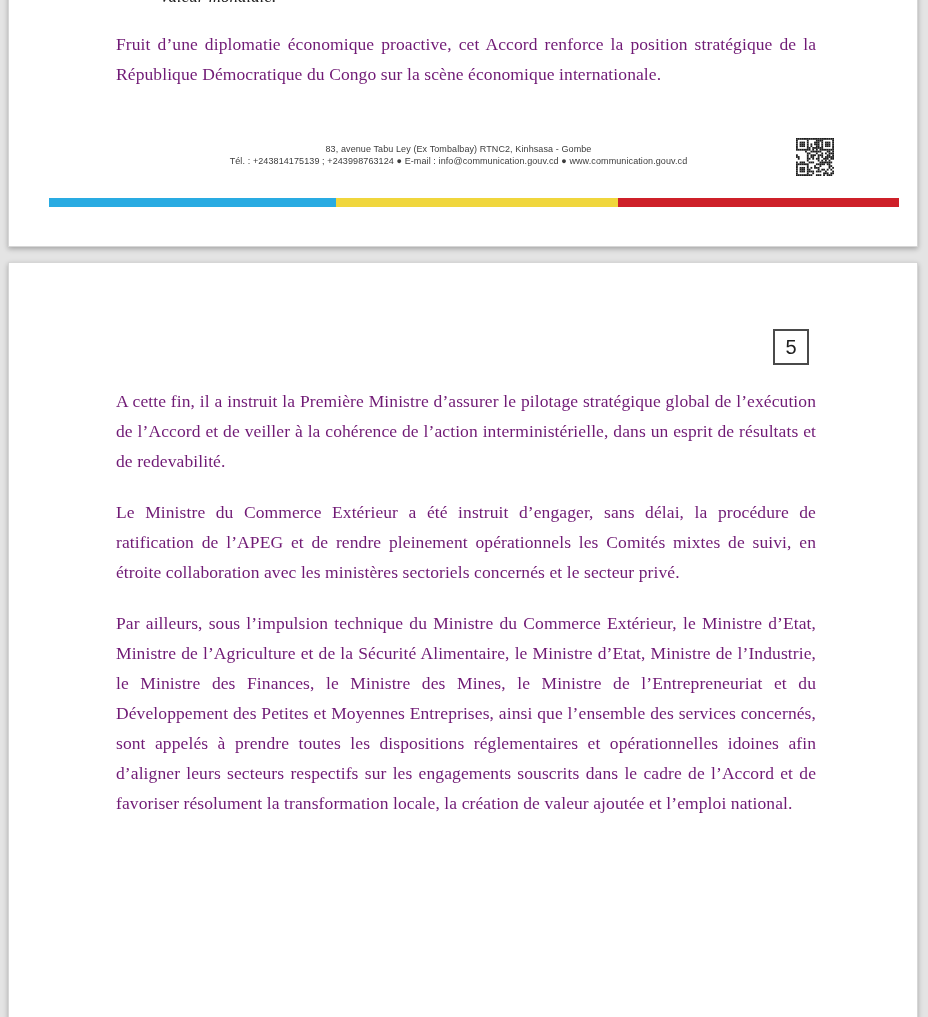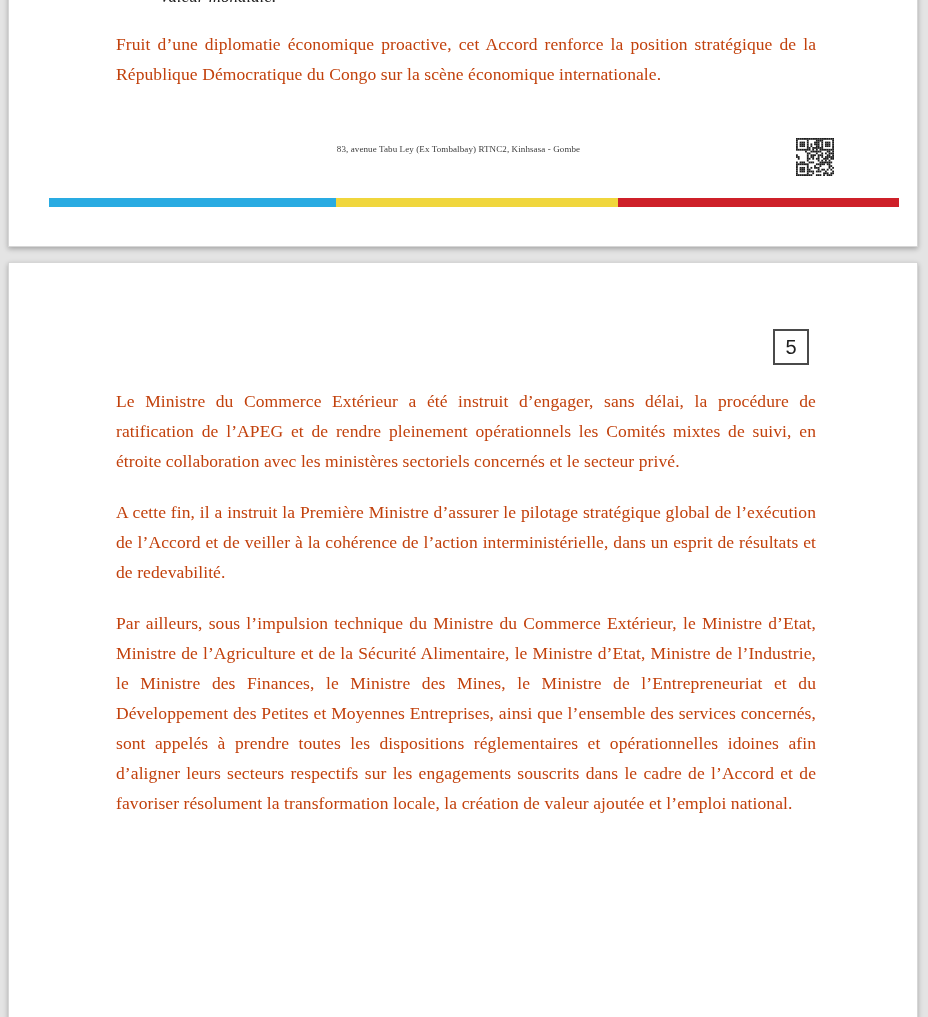--- a/index.html
+++ b/index.html
@@ -16,21 +16,21 @@
     width: 910px;
     background: #ffffff;
     border: 1px solid #d6d6d6;
     box-shadow: 0 2px 5px rgba(0,0,0,0.28);
     box-sizing: border-box;
   }
   .page-top { top: -20px; height: 267px; }
   .page-bottom { top: 262px; height: 820px; }
 
   .body-text {
-    color: #c2410c;
+    color: #701a75;
     font-size: 17.5px;
     line-height: 30px;
     text-align: justify;
     letter-spacing: 0.1px;
   }
 
   .top-fragment {
     position: absolute;
     left: 152px; top: 6px;
     font-style: italic;
@@ -41,21 +41,21 @@
   .p4-paragraph {
     position: absolute;
     left: 107px; top: 48px;
     width: 700px;
   }
 
   .footer-block {
     position: absolute;
     left: 51px; right: 60px; top: 162px;
     text-align: center;
-    font-family: Liberation Serif, serif;
+    font-family: Liberation Sans, sans-serif;
     font-size: 9px;
     line-height: 12px;
     color: #3c3c3c;
     letter-spacing: 0.1px;
   }
 
   .qr {
     position: absolute;
     left: 787px; top: 157px;
     width: 38px; height: 38px;
@@ -95,20 +95,21 @@
 <body>
 
 <div class="page page-top">
 
   <div class="top-fragment">valeur mondiale.</div>
 
   <div class="p4-paragraph body-text">Fruit d’une diplomatie économique proactive, cet Accord renforce la position stratégique de la République Démocratique du Congo sur la scène économique internationale.</div>
 
   <div class="footer-block">
     <div>83, avenue Tabu Ley (Ex Tombalbay) RTNC2, Kinhsasa - Gombe</div>
+    <div>Tél. : +243814175139 ; +243998763124 ● E-mail : info@communication.gouv.cd ● www.communication.gouv.cd</div>
   </div>
 
   <svg class="qr" id="qr-svg" viewBox="0 0 21 21">
       <rect x="0" y="0" width="1" height="1" fill="#1c1c1c"></rect>
       <rect x="1" y="0" width="1" height="1" fill="#1c1c1c"></rect>
       <rect x="2" y="0" width="1" height="1" fill="#1c1c1c"></rect>
       <rect x="3" y="0" width="1" height="1" fill="#1c1c1c"></rect>
       <rect x="4" y="0" width="1" height="1" fill="#1c1c1c"></rect>
       <rect x="5" y="0" width="1" height="1" fill="#1c1c1c"></rect>
       <rect x="6" y="0" width="1" height="1" fill="#1c1c1c"></rect>
@@ -360,17 +361,17 @@
   </div>
 </div>
 
 <div class="page page-bottom">
 
   <div class="page-number-box">
     <span>5</span>
   </div>
 
   <div class="p5-content body-text">
+    <p>A cette fin, il a instruit la Première Ministre d’assurer le pilotage stratégique global de l’exécution de l’Accord et de veiller à la cohérence de l’action interministérielle, dans un esprit de résultats et de redevabilité.</p>
     <p>Le Ministre du Commerce Extérieur a été instruit d’engager, sans délai, la procédure de ratification de l’APEG et de rendre pleinement opérationnels les Comités mixtes de suivi, en étroite collaboration avec les ministères sectoriels concernés et le secteur privé.</p>
-    <p>A cette fin, il a instruit la Première Ministre d’assurer le pilotage stratégique global de l’exécution de l’Accord et de veiller à la cohérence de l’action interministérielle, dans un esprit de résultats et de redevabilité.</p>
     <p>Par ailleurs, sous l’impulsion technique du Ministre du Commerce Extérieur, le Ministre d’Etat, Ministre de l’Agriculture et de la Sécurité Alimentaire, le Ministre d’Etat, Ministre de l’Industrie, le Ministre des Finances, le Ministre des Mines, le Ministre de l’Entrepreneuriat et du Développement des Petites et Moyennes Entreprises, ainsi que l’ensemble des services concernés, sont appelés à prendre toutes les dispositions réglementaires et opérationnelles idoines afin d’aligner leurs secteurs respectifs sur les engagements souscrits dans le cadre de l’Accord et de favoriser résolument la transformation locale, la création de valeur ajoutée et l’emploi national.</p>
   </div>
 </div>
 
 </body></html>

